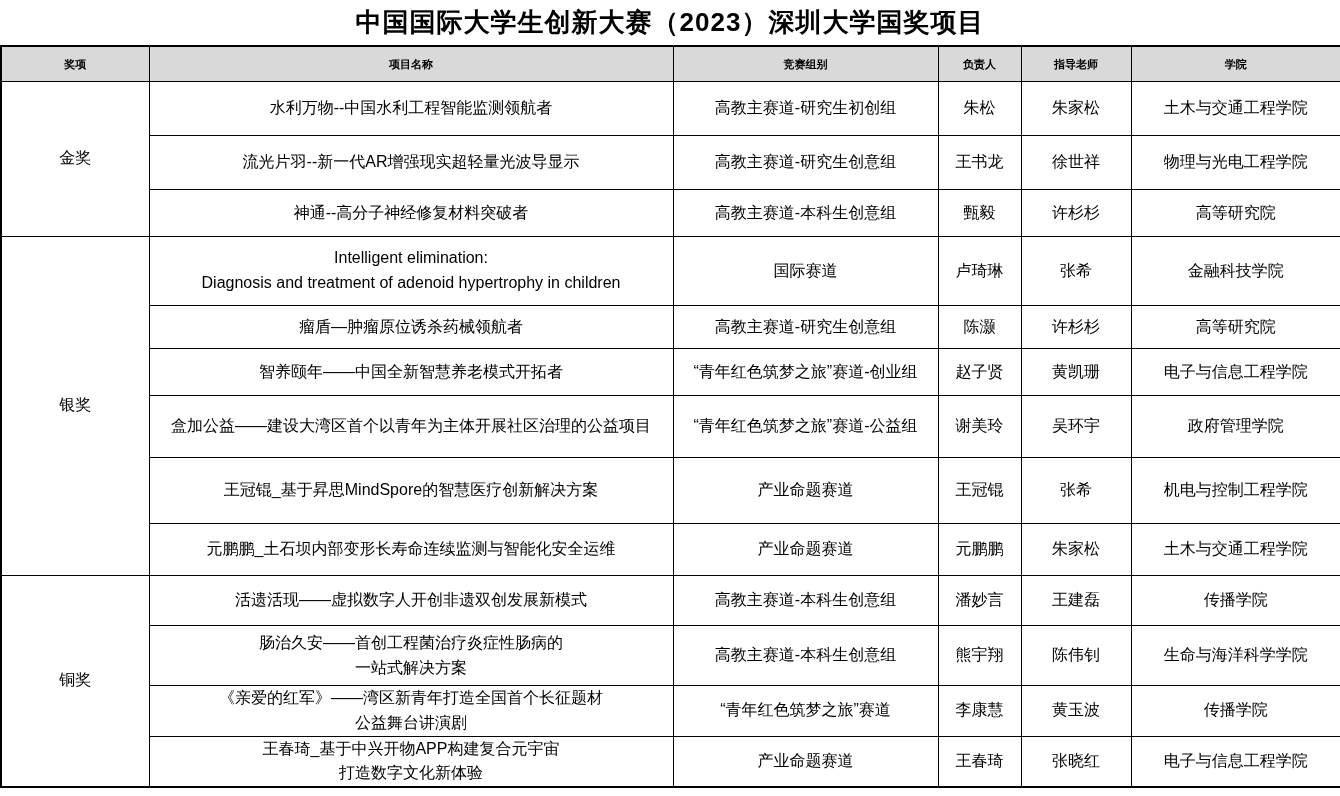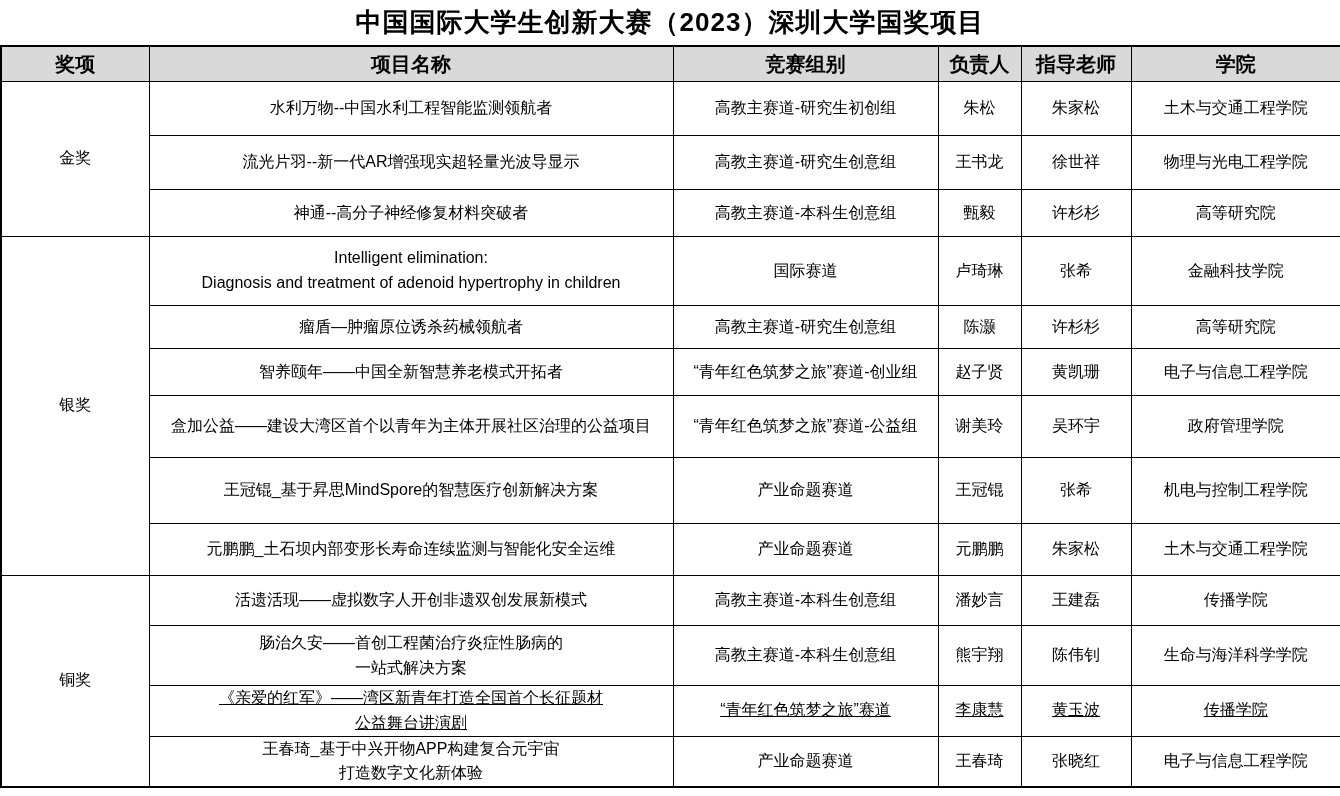--- a/index.html
+++ b/index.html
@@ -39,21 +39,21 @@
     color: #000000;
     padding: 0 4px;
     overflow: hidden;
   }
   table.awards {
     border: 2px solid #000000;
   }
   table.awards th {
     background: #d9d9d9;
     font-weight: bold;
-    font-size: 20px;
+    font-size: 11px;
     height: 34px;
   }
   table.awards td {
     font-size: 16px;
     font-weight: normal;
     line-height: 1.55;
   }
   td.award {
     font-weight: bold;
     font-size: 17px;
@@ -163,21 +163,21 @@
           <td>传播学院</td>
         </tr>
         <tr style="height: 60px;">
           <td class="project">肠治久安——首创工程菌治疗炎症性肠病的
 一站式解决方案</td>
           <td>高教主赛道-本科生创意组</td>
           <td>熊宇翔</td>
           <td>陈伟钊</td>
           <td>生命与海洋科学学院</td>
         </tr>
-        <tr style="height: 50px; text-decoration: underline;">
+        <tr style="height: 50px;">
           <td class="project">《亲爱的红军》——湾区新青年打造全国首个长征题材
 公益舞台讲演剧</td>
           <td>“青年红色筑梦之旅”赛道</td>
           <td>李康慧</td>
           <td>黄玉波</td>
           <td>传播学院</td>
         </tr>
         <tr style="height: 48px;">
           <td class="project">王春琦_基于中兴开物APP构建复合元宇宙
 打造数字文化新体验</td>

